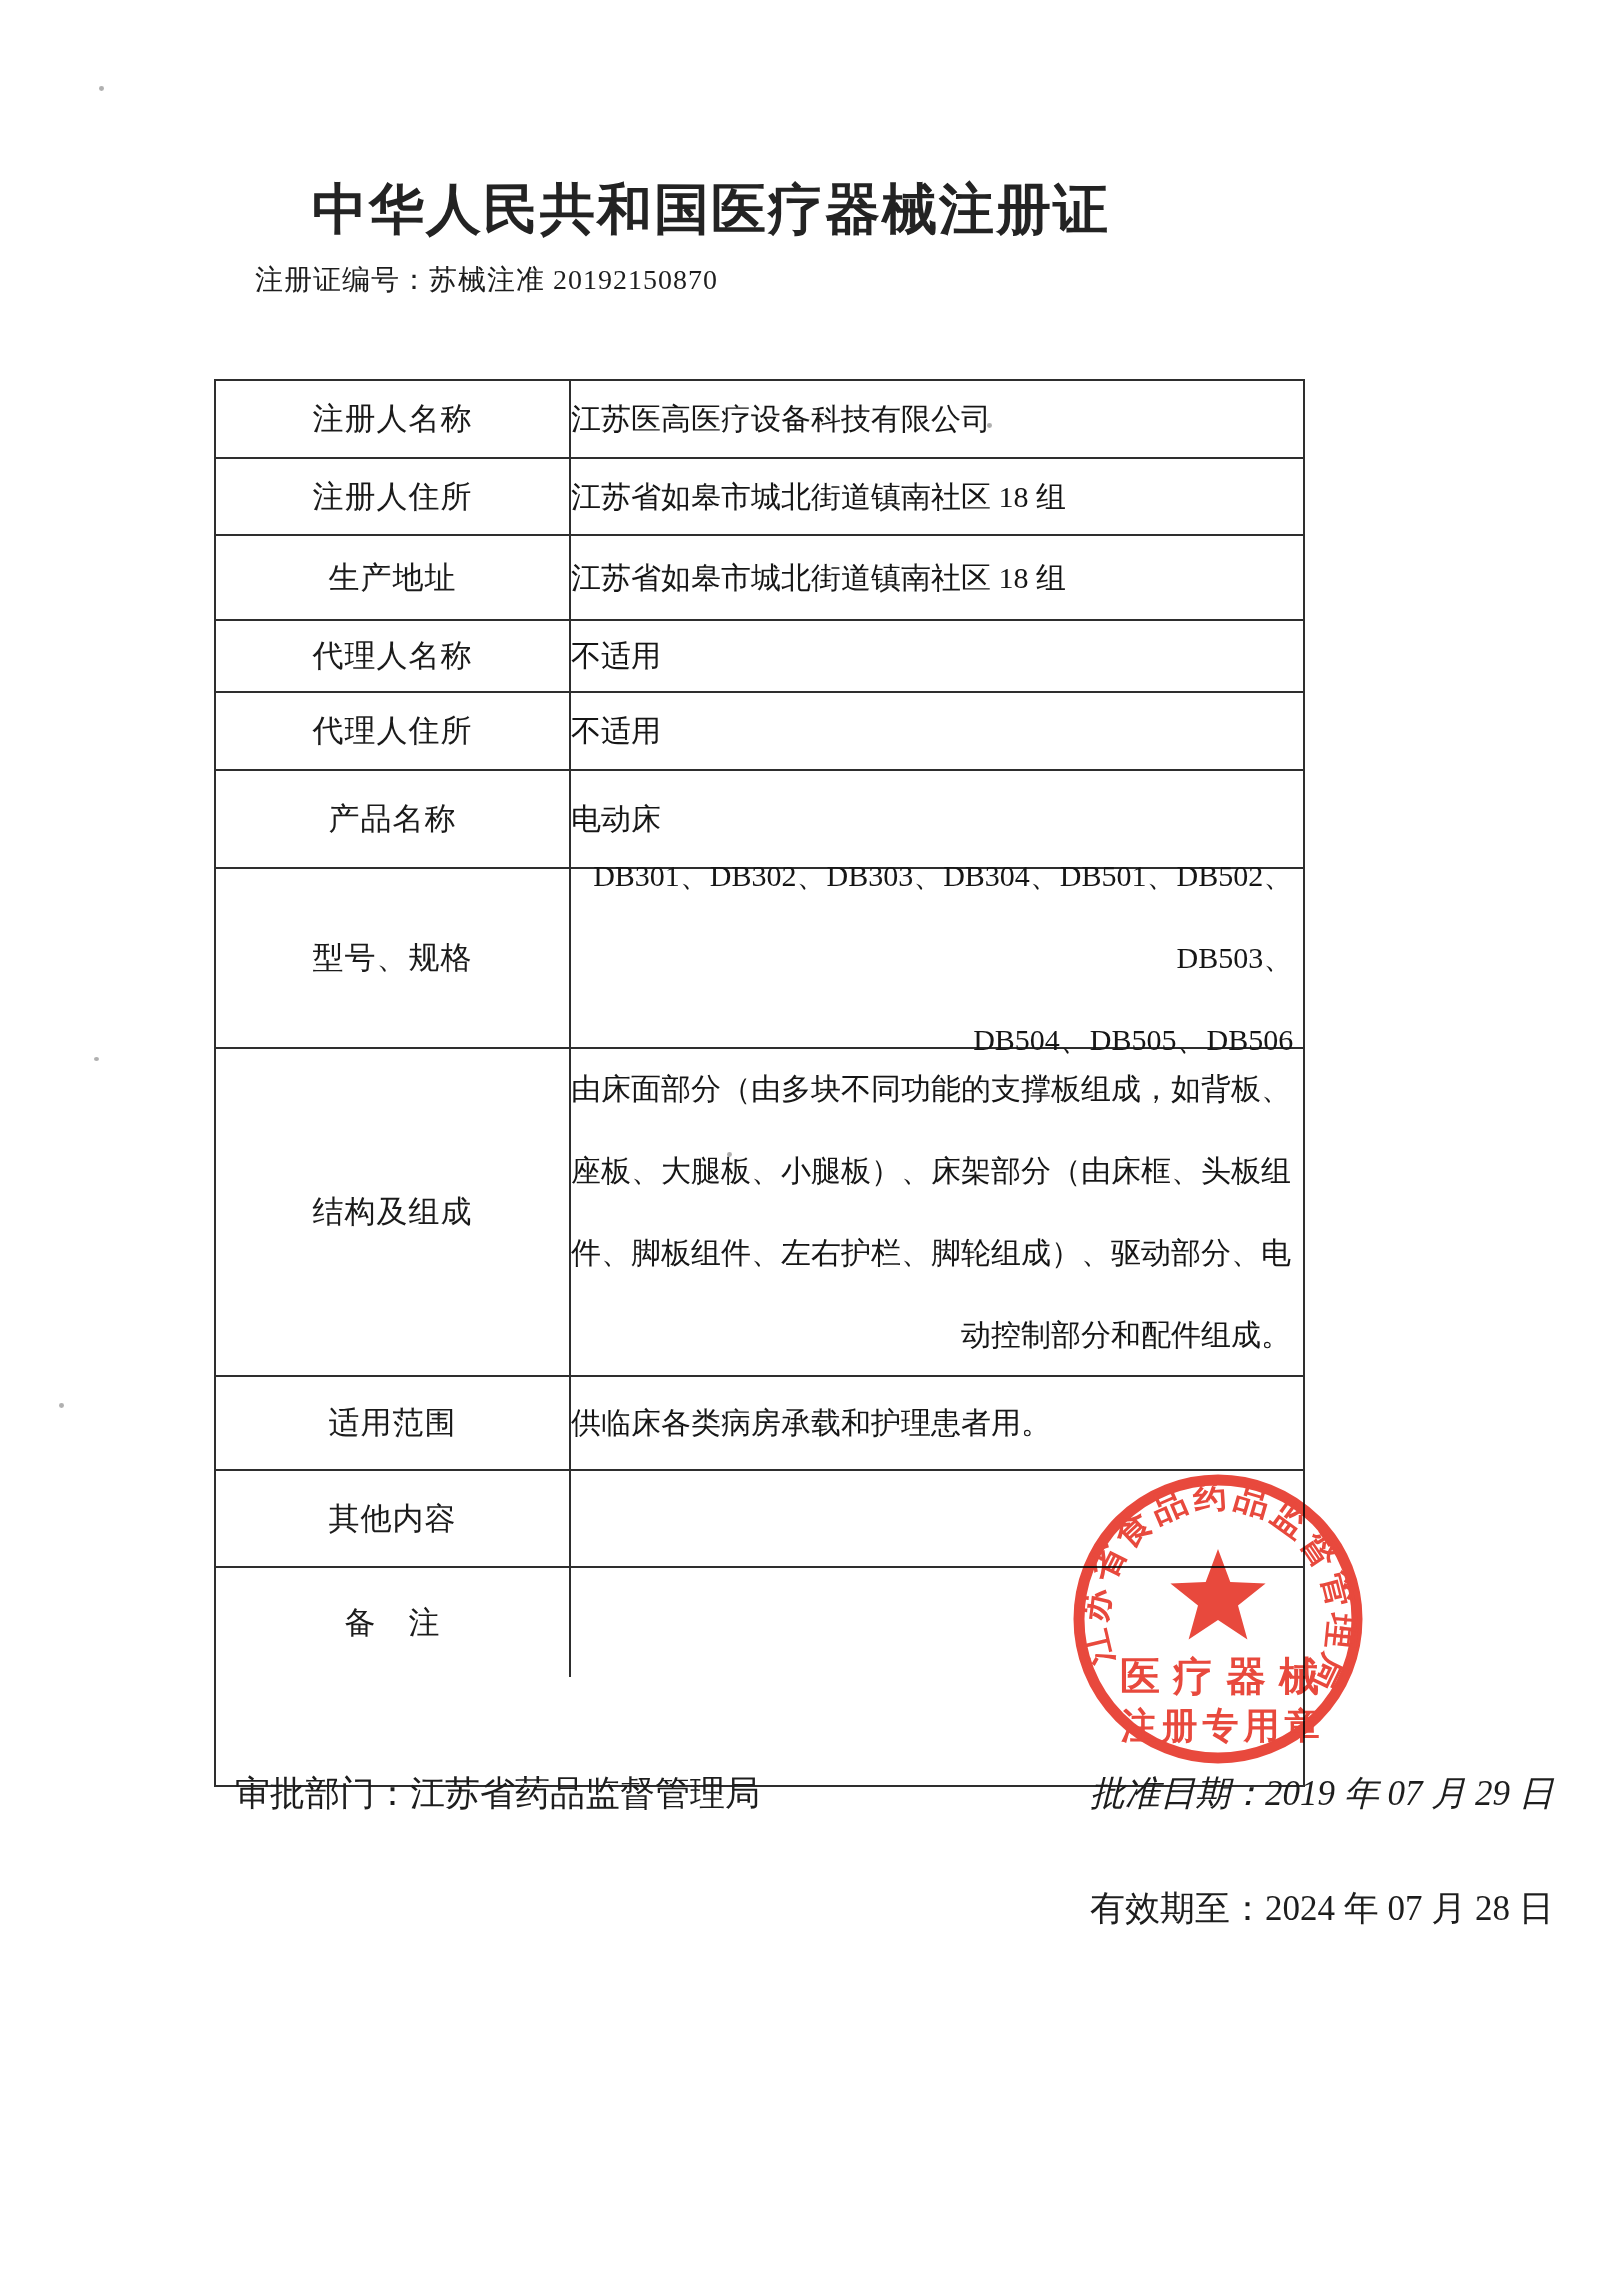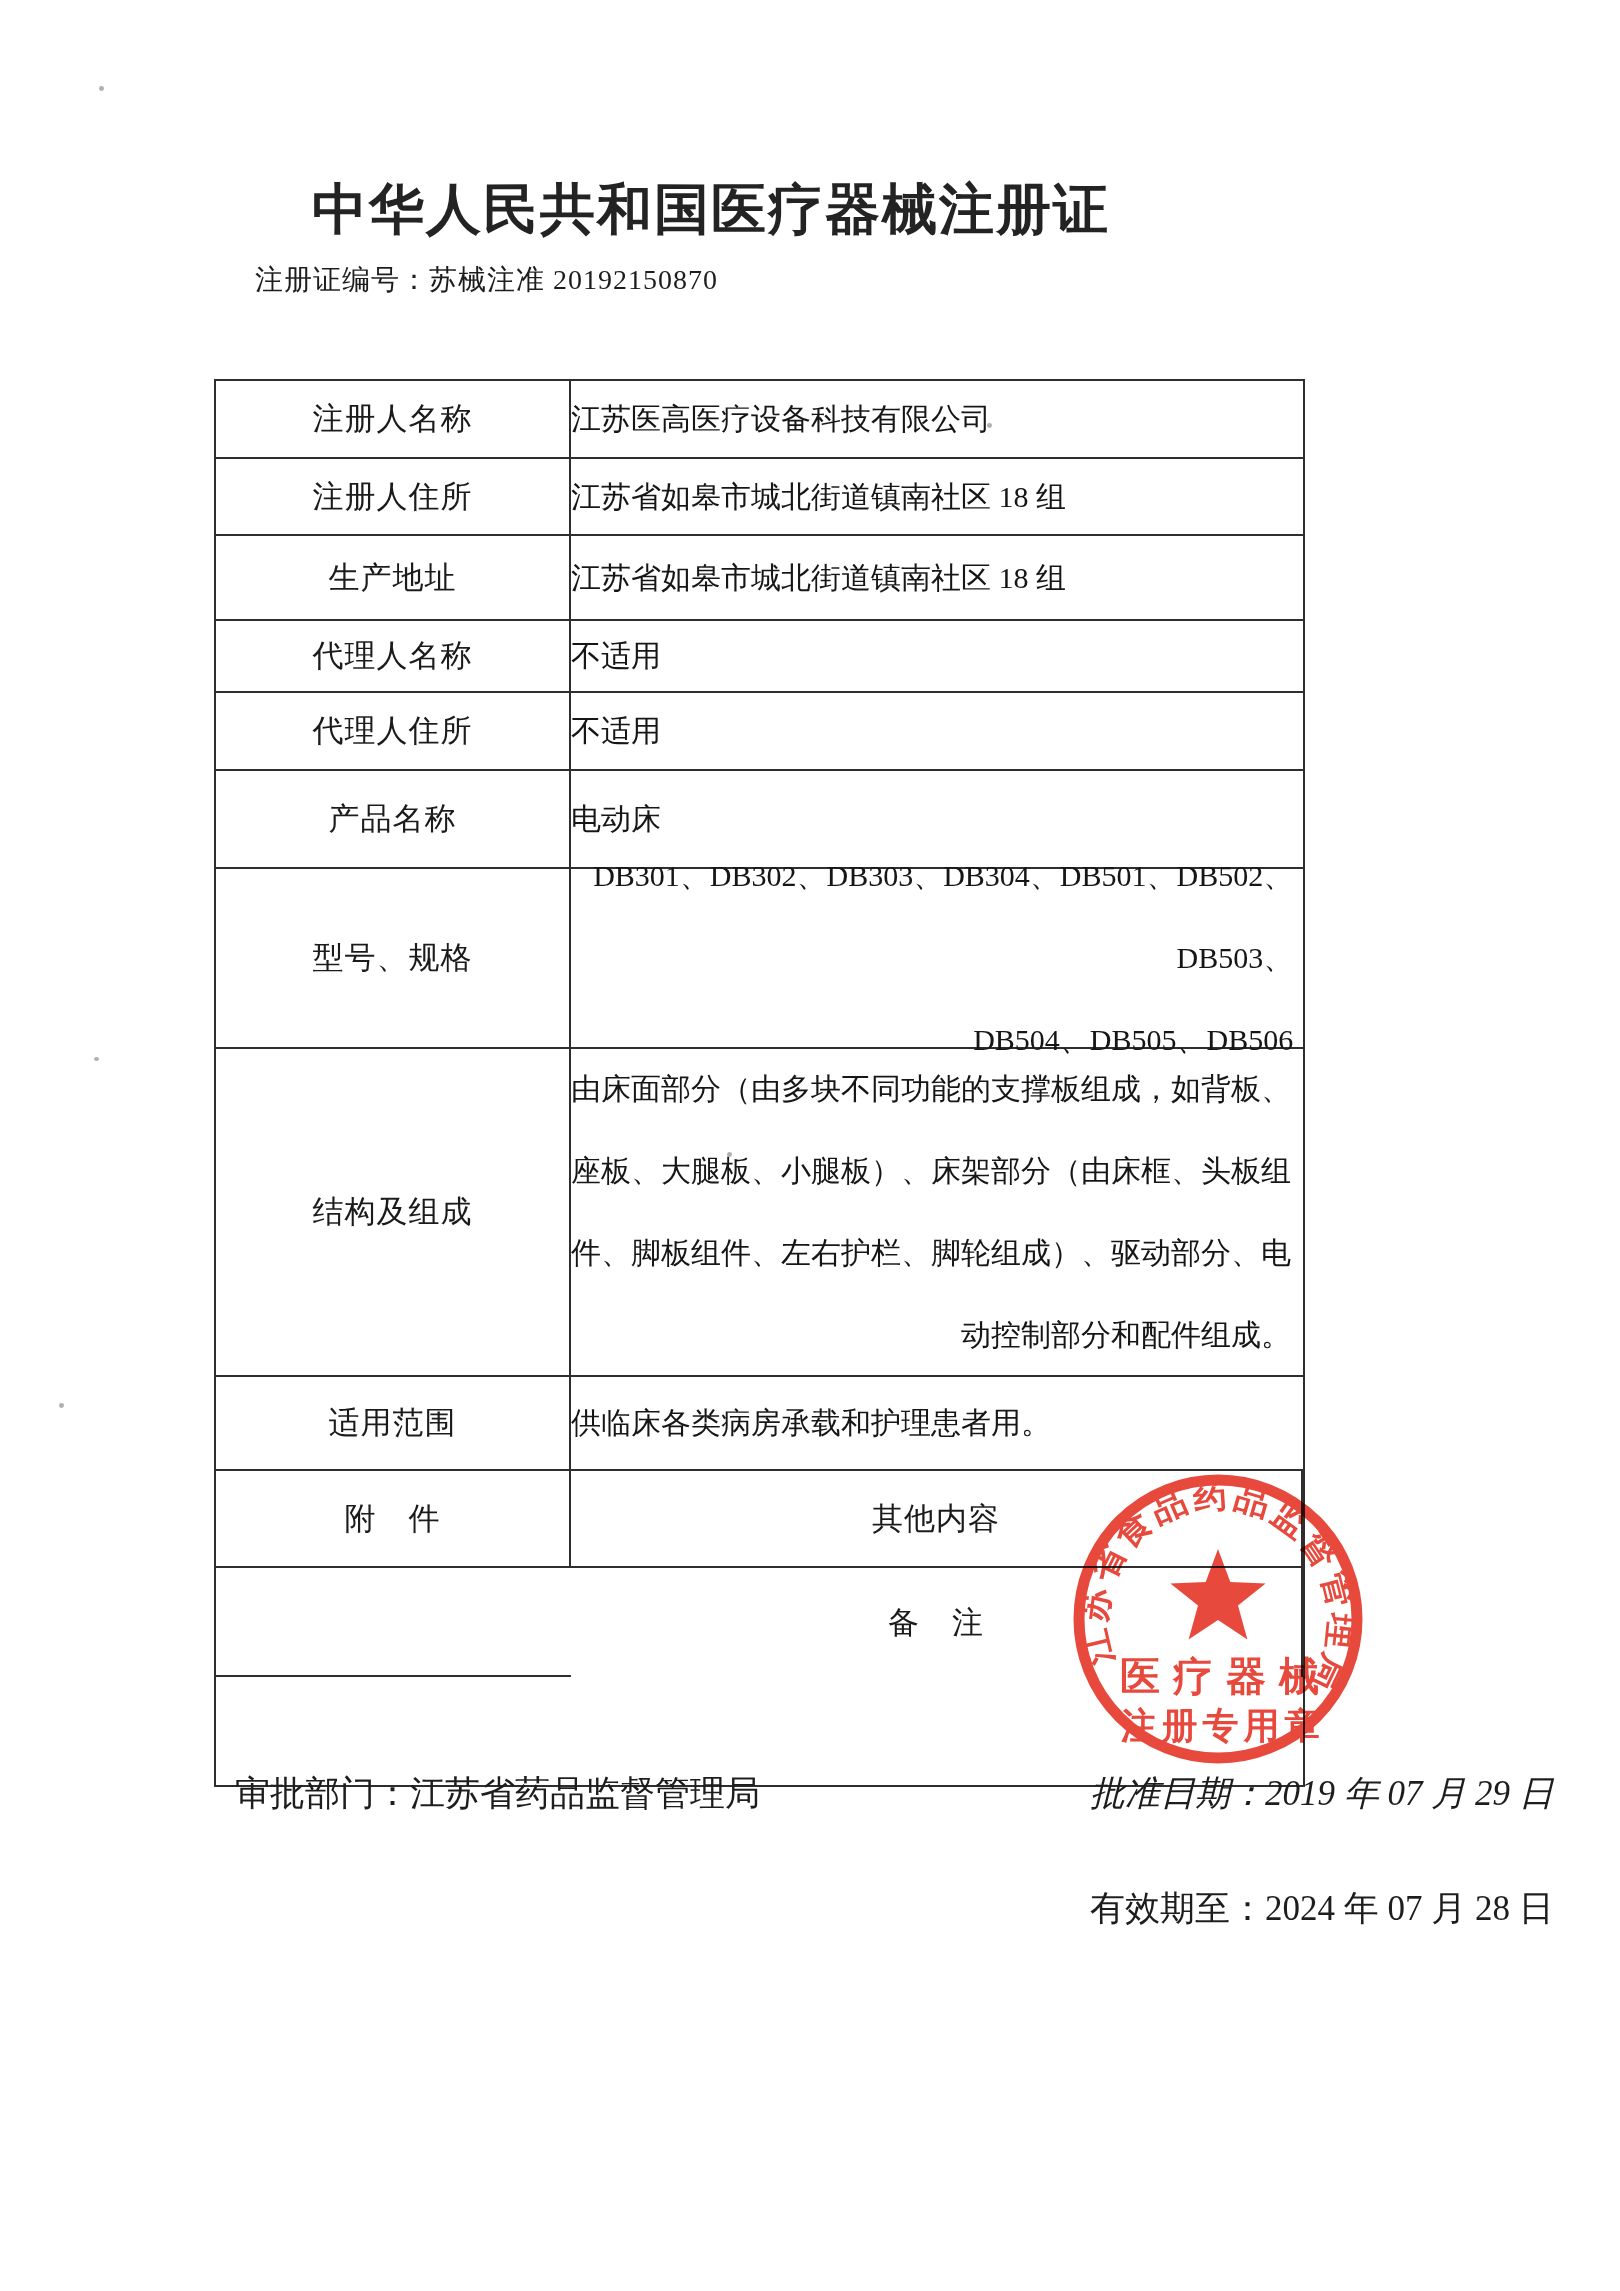--- a/index.html
+++ b/index.html
@@ -76,21 +76,20 @@
 
   <div class="cell label">结构及组成</div>
   <div class="cell value">由床面部分（由多块不同功能的支撑板组成，如背板、
 座板、大腿板、小腿板）、床架部分（由床框、头板组
 件、脚板组件、左右护栏、脚轮组成）、驱动部分、电
 动控制部分和配件组成。</div>
 
   <div class="cell label">适用范围</div>
   <div class="cell value">供临床各类病房承载和护理患者用。</div>
 
-  <div class="cell label">附　件</div>
 
   <div class="cell label">其他内容</div>
   <div class="cell value"></div>
 
   <div class="cell label last-row">备　注</div>
   <div class="cell value last-row"></div>
 </div>
 
 <div id="approval-dept" class="footer-text">审批部门：江苏省药品监督管理局</div>
 <div id="approval-date" class="footer-text">批准日期：2019 年 07 月 29 日</div>

